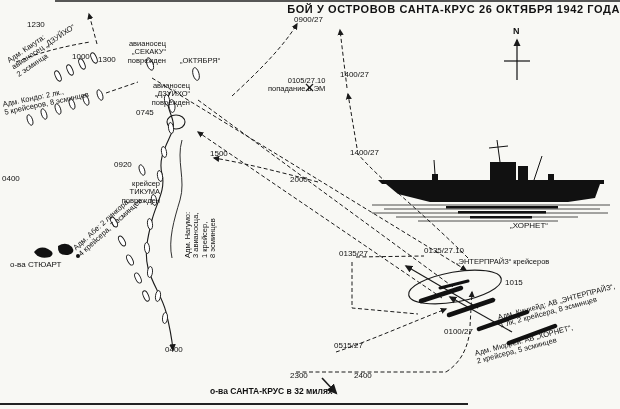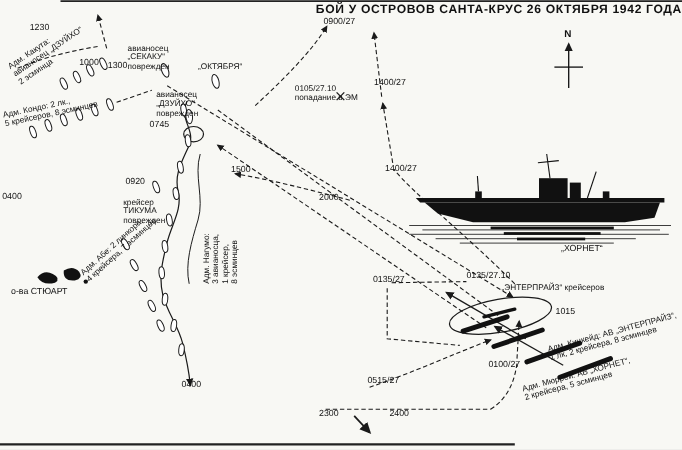--- a/index.html
+++ b/index.html
@@ -4,21 +4,21 @@
 <style>
   *{margin:0;padding:0;box-sizing:border-box}
   html,body{background:#9a9a9a}
   .map{position:relative;width:620px;height:409px;margin:0 auto;background:#f8f8f4;
        font-family:"Liberation Sans",sans-serif;color:#111;overflow:hidden}
   .layer{position:absolute;left:0;top:0;width:620px;height:409px}
   .title{position:absolute;top:3px;left:0;right:0;text-align:right;
          font-size:11px;font-weight:bold;letter-spacing:.6px}
   .lbl{position:absolute;font-size:8px;line-height:1.12;white-space:nowrap}
   .sm{font-size:7.5px}
-  .c{text-align:left}
+  .c{text-align:right}
   .b{font-weight:bold}
   .rot{transform-origin:0 0}
 </style>
 </head>
 <body>
 
 <div class="map">
 
   <svg class="layer" viewBox="0 0 620 409">
     <defs>
@@ -230,17 +230,18 @@
   <div class="lbl sm rot" style="left:474px;top:350px;transform:rotate(-15deg)">
     <div>Адм. Мюррей: АВ „ХОРНЕТ“,</div>
     <div>2 крейсера, 5 эсминцев</div>
   </div>
 
   <div class="lbl" style="left:444px;top:328px">0100/27</div>
   <div class="lbl" style="left:334px;top:342px">0515/27</div>
   <div class="lbl" style="left:290px;top:372px">2300</div>
   <div class="lbl" style="left:354px;top:372px">2400</div>
 
+  <div class="lbl b" style="left:210px;top:387px;font-size:8.5px">о-ва САНТА-КРУС в 32 милях</div>
 
   <div class="lbl" style="left:510px;top:222px">„ХОРНЕТ“</div>
   <div class="lbl b" style="left:513px;top:26px;font-size:9px">N</div>
 
 </div>
 
 </body></html>

